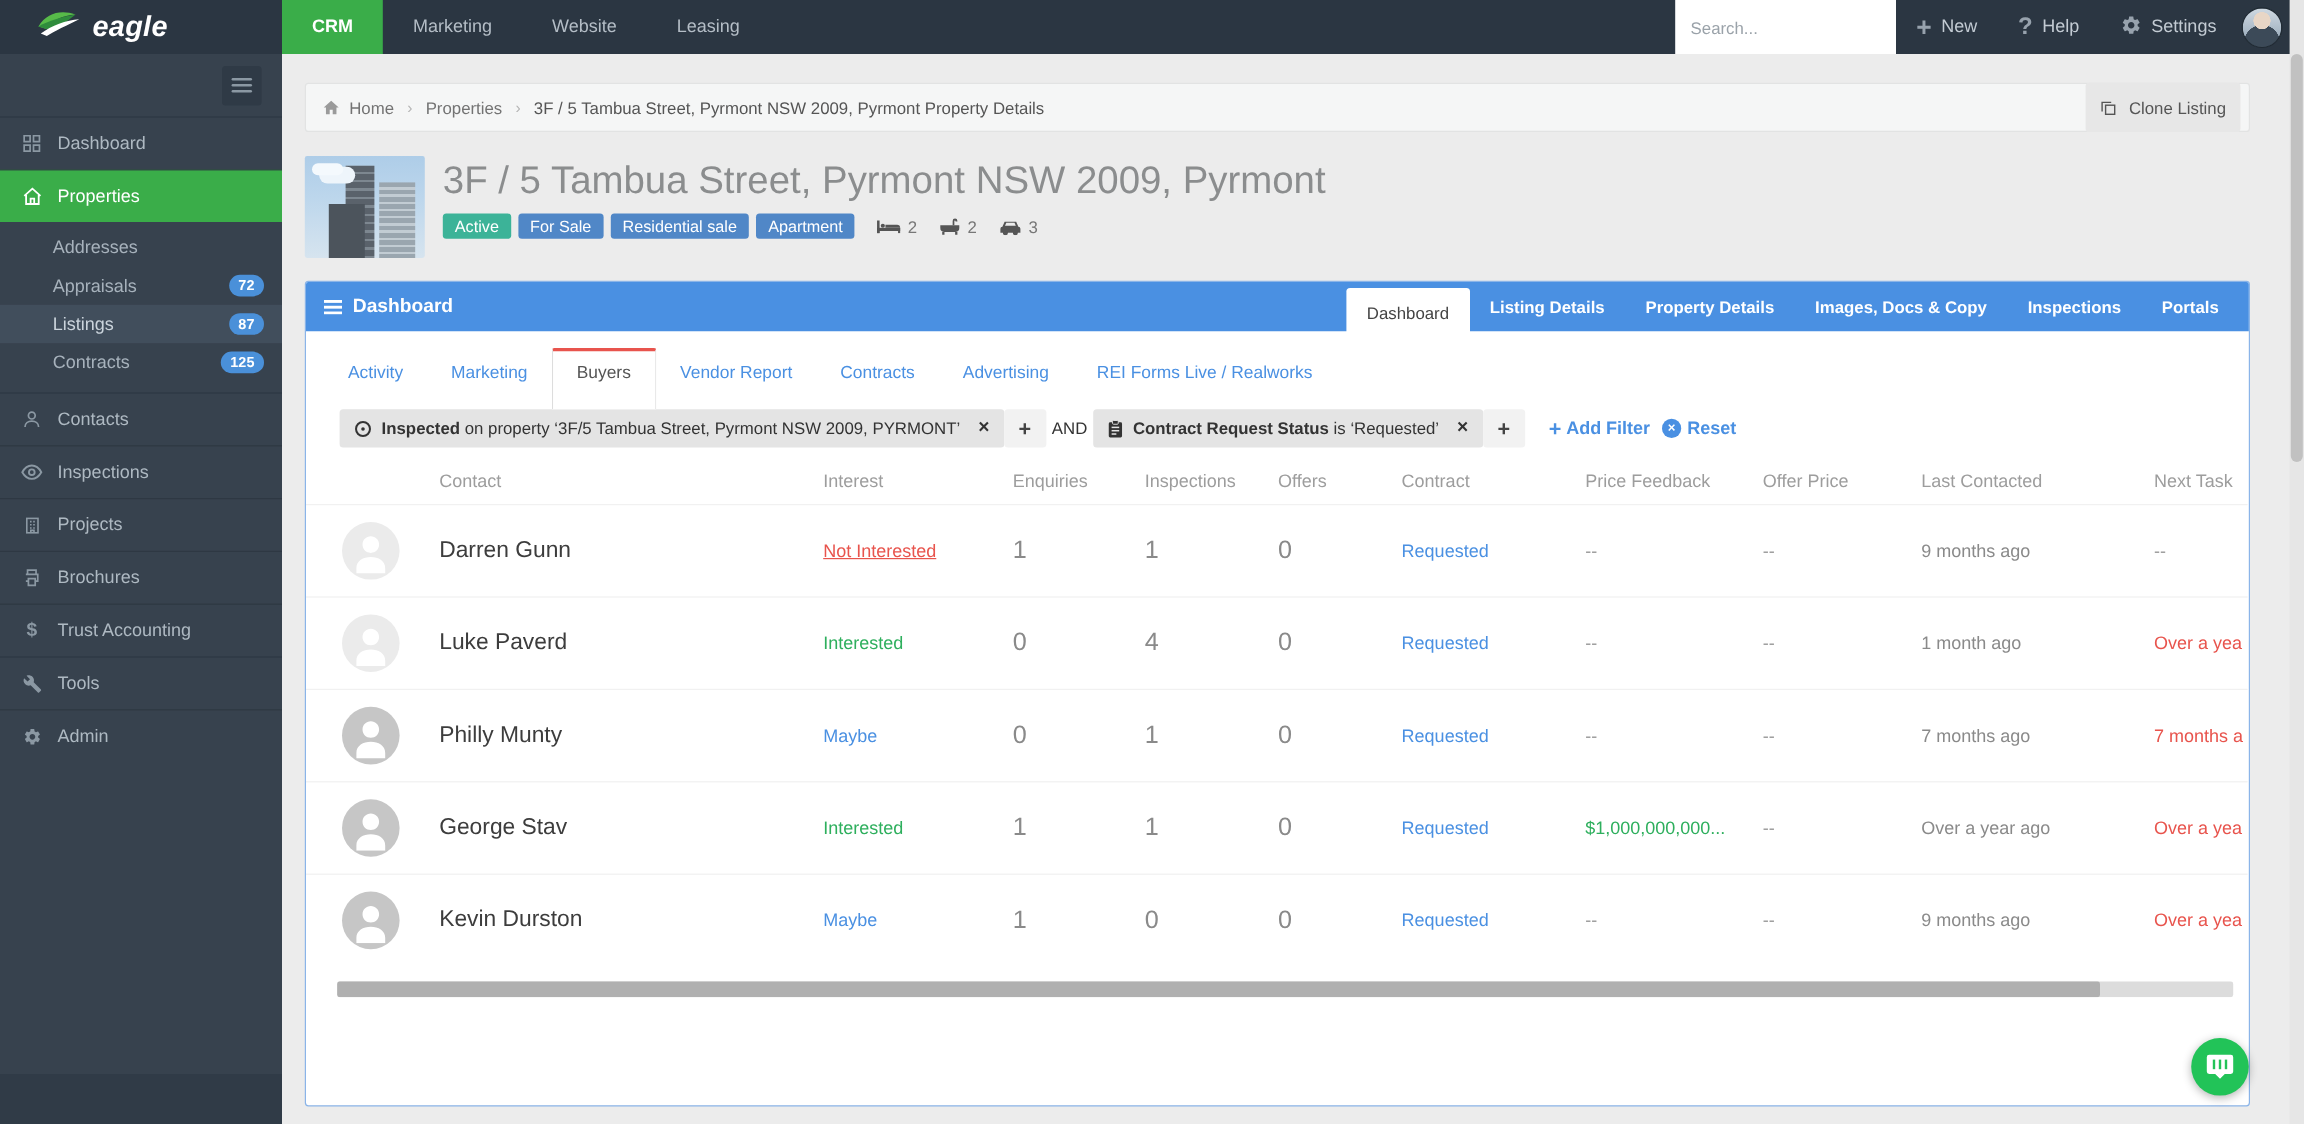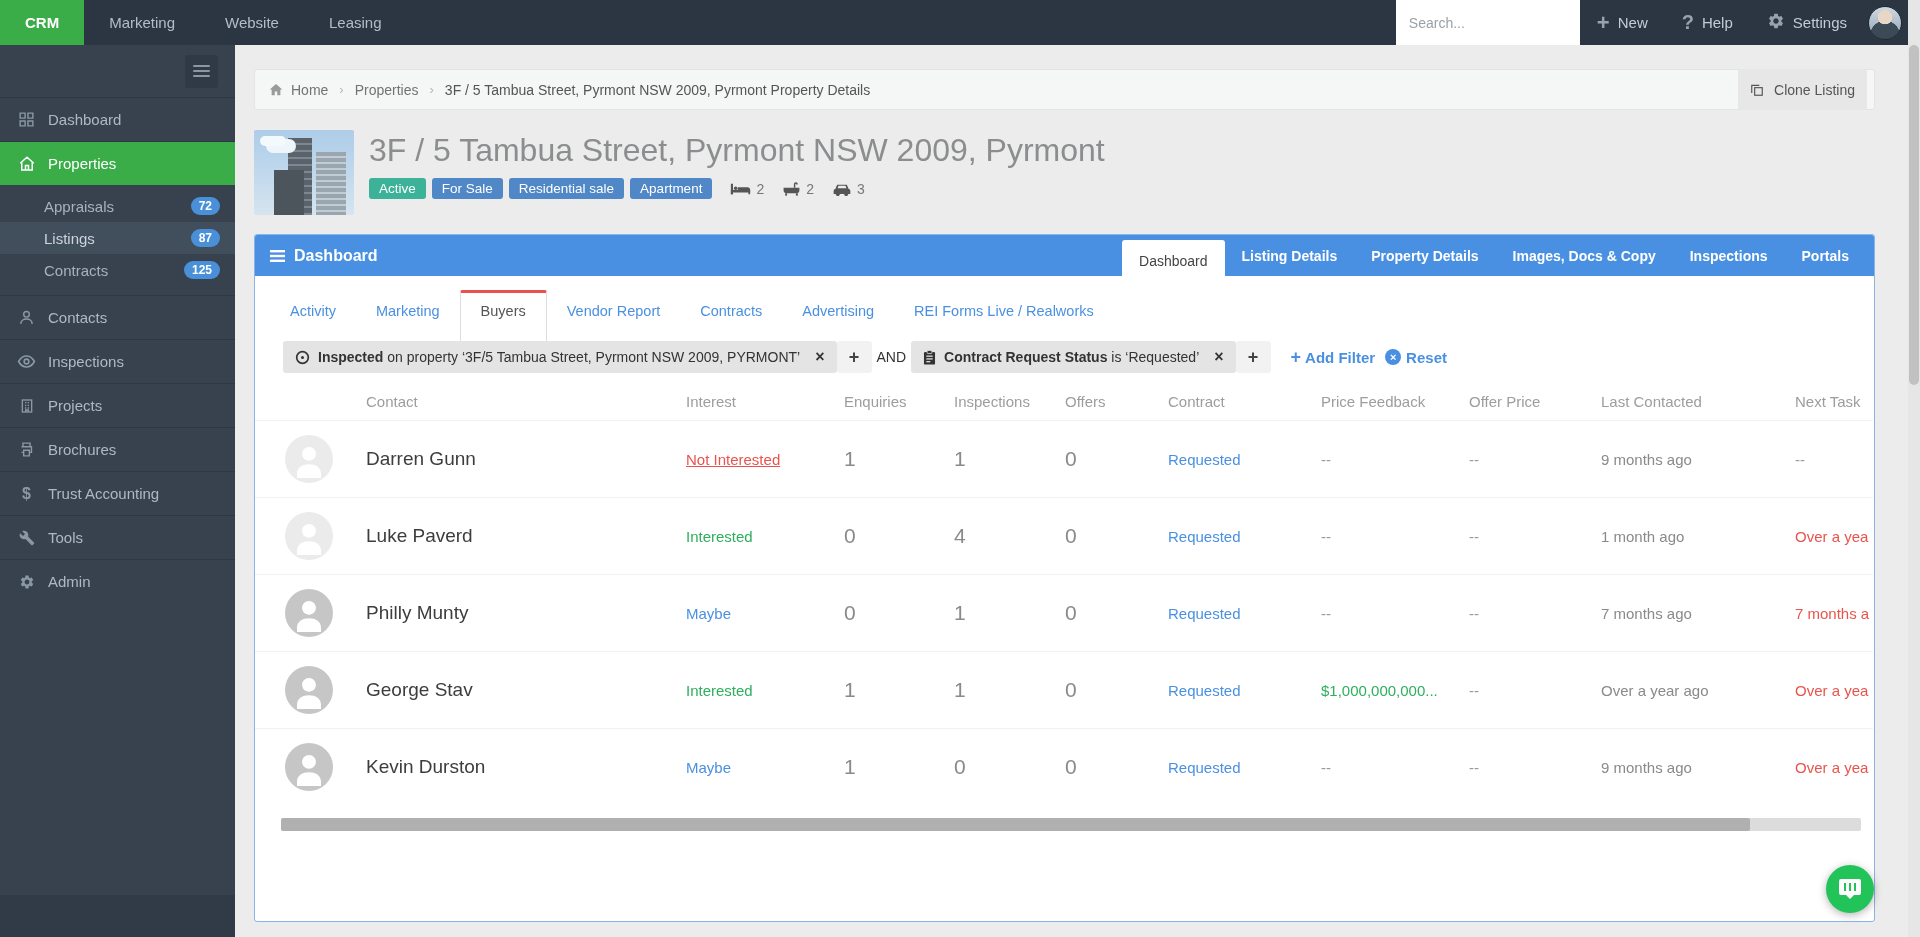--- a/index.html
+++ b/index.html
@@ -102,20 +102,30 @@
 
   
   .chat-btn{position:absolute;right:46px;bottom:24px;width:48px;height:48px;border-radius:50%;background:#22c358;box-shadow:0 2px 8px rgba(0,0,0,.3);display:flex;align-items:center;justify-content:center;cursor:pointer;z-index:30}
   .vscroll{position:absolute;top:0;right:0;width:12px;height:937px;background:#e6e6e6;z-index:40}
   .vthumb{position:absolute;top:45px;left:1px;width:10px;height:340px;background:#c1c1c1;border-radius:5px;cursor:grab}
 </style>
 </head>
 <body>
 
 <div class="nav">
+  <div class="brand">
+    <span>
+      <svg width="38" height="27" viewBox="0 0 38 27">
+        <path d="M2 15 C9 4, 20 1, 33 5 C22 6, 13 10, 8 17 Z" fill="#57ba49"></path>
+        <path d="M2 15 C11 10, 21 7, 33 5 L15 19 Z" fill="#2f8c3c"></path>
+        <path d="M4 21 C13 14, 25 10, 36 9 C26 14, 15 19, 9 23 Z" fill="#ffffff"></path>
+      </svg>
+    </span>
+    <span class="brand-text">eagle</span>
+  </div>
   <div class="nav-tab active">CRM</div>
   <div class="nav-tab">Marketing</div>
   <div class="nav-tab">Website</div>
   <div class="nav-tab">Leasing</div>
   <div class="nav-spacer"></div>
   <div class="search">
     <input type="text" placeholder="Search..." style="">
   </div>
   <div class="nav-action">
     <span class="nav-plus">+</span>
@@ -157,20 +167,23 @@
   <div class="menu-item active">
     <span class="micon">
       <svg width="18" height="18" viewBox="0 0 24 24" fill="none" stroke="currentColor" stroke-width="2">
           <path d="M3 11 L12 3 L21 11 M5 10v10h14V10 M10 20v-6h4v6"></path>
         </svg>
     </span>
     <span>Properties</span>
   </div>
 
   <div class="submenu">
+    <div class="subitem">
+      <span>Addresses</span>
+    </div>
     <div class="subitem">
       <span>Appraisals</span>
       <span class="sbadge">72</span>
     </div>
     <div class="subitem current">
       <span>Listings</span>
       <span class="sbadge">87</span>
     </div>
     <div class="subitem">
       <span>Contracts</span>

